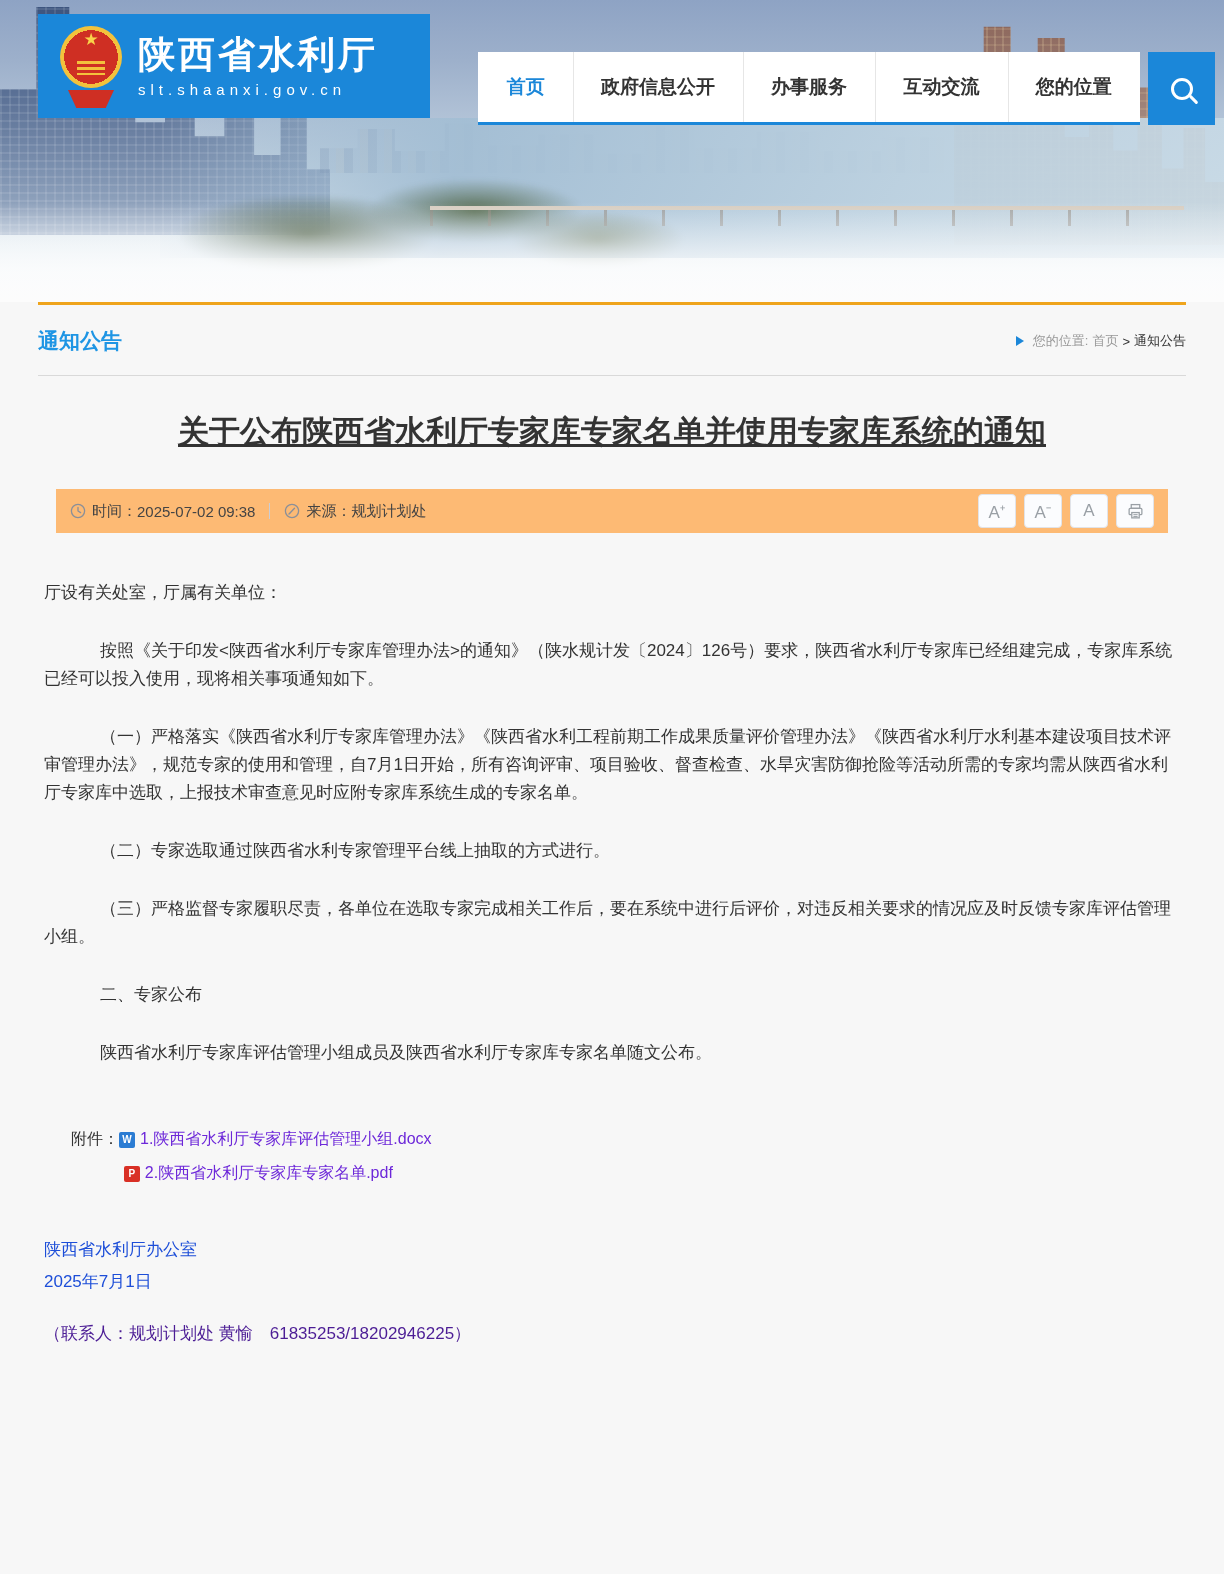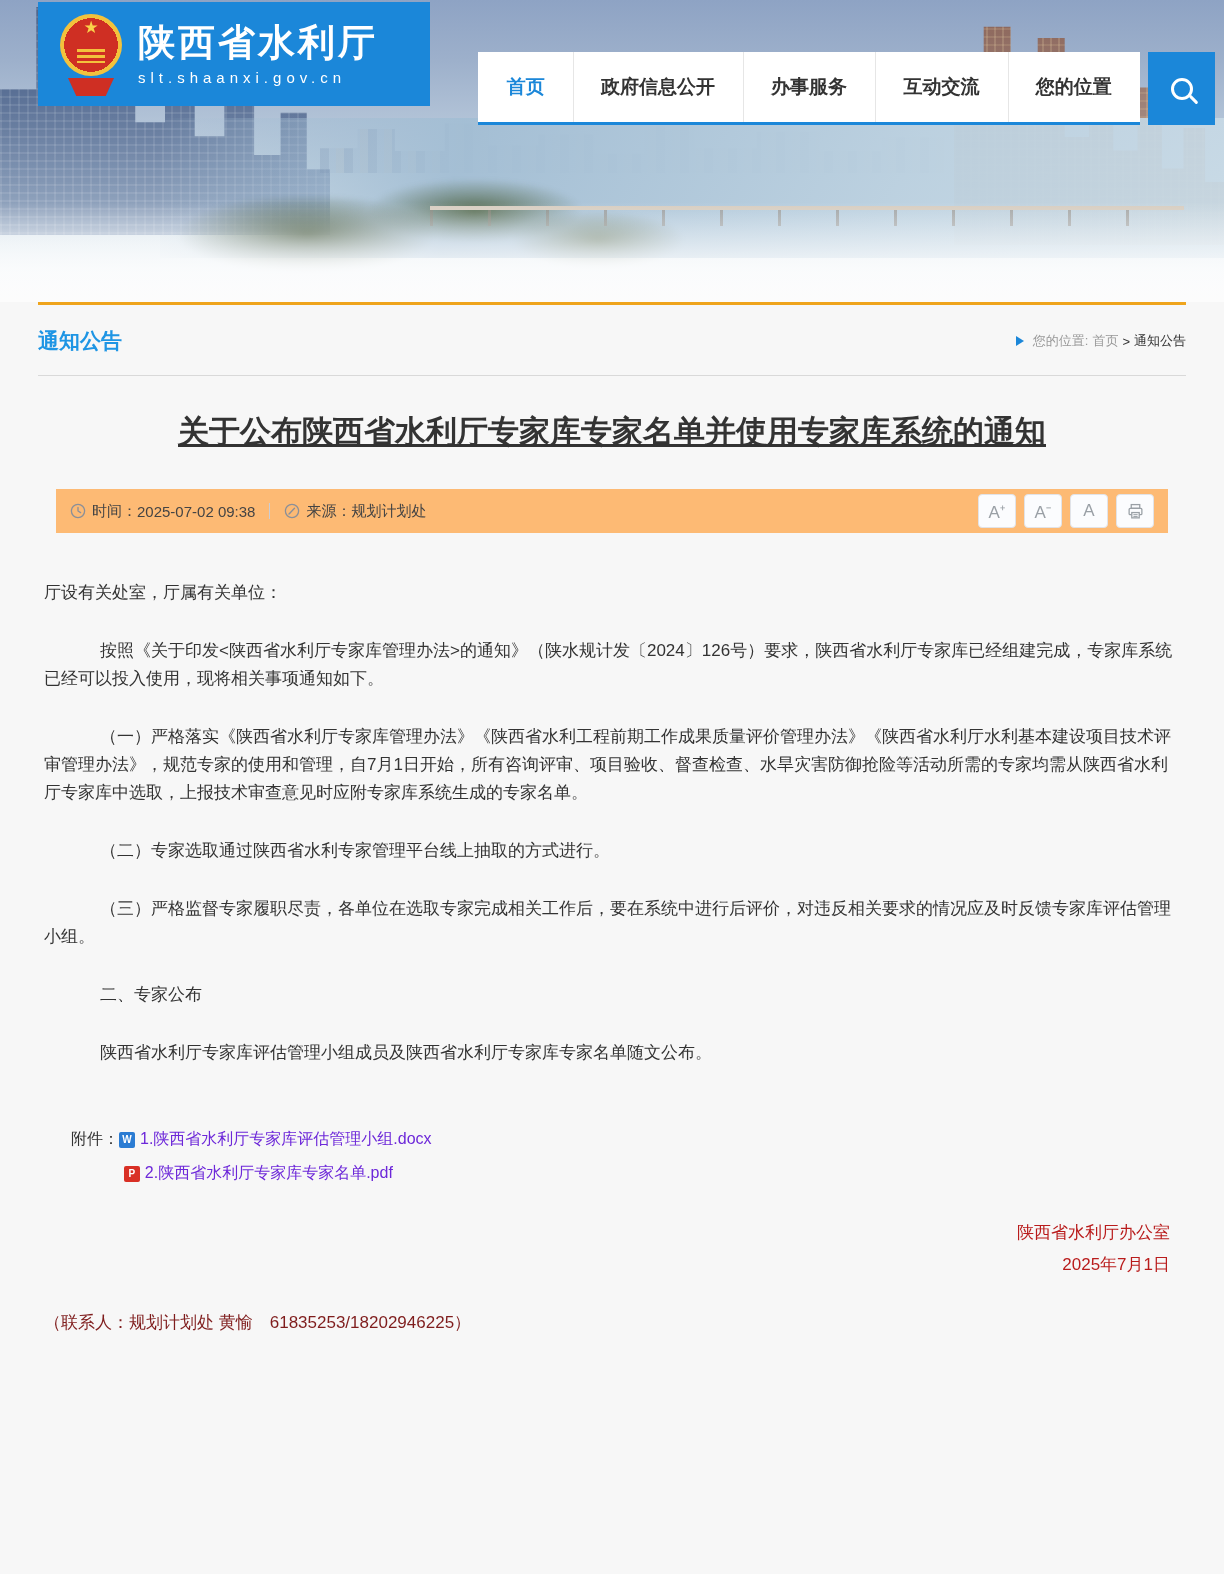--- a/index.html
+++ b/index.html
@@ -33,21 +33,21 @@
       radial-gradient(ellipse 180px 55px at 28% 60%, rgba(58,78,48,.95), rgba(58,78,48,0) 72%),
       radial-gradient(ellipse 150px 45px at 58% 40%, rgba(74,94,58,.85), rgba(74,94,58,0) 72%),
       radial-gradient(ellipse 120px 40px at 80% 65%, rgba(88,104,70,.7), rgba(88,104,70,0) 72%); }
   .bridge { position:absolute; top:206px; left:430px; right:40px; height:4px; background:#d7cdc0; }
   .bridge::before { content:''; position:absolute; top:4px; left:0; right:0; height:16px;
     background:repeating-linear-gradient(90deg, rgba(140,130,120,.55) 0 3px, rgba(0,0,0,0) 3px 58px); }
   .fog { position:absolute; left:0; right:0; bottom:0; height:100px;
     background:linear-gradient(180deg, rgba(251,252,253,0), rgba(251,252,253,.92) 70%, #fcfcfc 100%); }
 
   
-  .logo-box { position:absolute; left:38px; top:2px; width:392px; height:104px; background:#1b87d9;
+  .logo-box { position:absolute; left:38px; top:14px; width:392px; height:104px; background:#1b87d9;
     display:flex; align-items:center; padding-left:20px; cursor:pointer; }
   .emblem { position:relative; width:66px; height:84px; flex:0 0 auto; }
   .emblem-disc { position:absolute; top:2px; left:2px; width:62px; height:62px; border-radius:50%;
     background:radial-gradient(circle, #cf2f23 0 61%, #f3c23c 61% 78%, #dba32e 78% 100%); overflow:hidden; }
   .emblem-disc::before { content:'★'; position:absolute; top:5px; left:50%; transform:translateX(-50%);
     color:#f9d34a; font-size:17px; line-height:1; }
   .emblem-disc::after { content:''; position:absolute; bottom:13px; left:50%; transform:translateX(-50%);
     width:28px; height:14px;
     background:repeating-linear-gradient(180deg,#f3c23c 0 3px, rgba(0,0,0,0) 3px 6px); }
   .emblem-ribbon { position:absolute; bottom:0; left:50%; transform:translateX(-50%);
@@ -99,22 +99,22 @@
 
   .attachments { margin-top:62px; font-size:16px; color:#333; }
   .att-row { display:flex; align-items:center; margin-bottom:13px;margin-left:27px; }
   .att-row.second { padding-left:3.3em; }
   .att-label { color:#333; }
   .fi { width:16px; height:16px; border-radius:2px; margin-right:5px; display:inline-flex;
     align-items:center; justify-content:center; font-size:10px; font-weight:bold; color:#fff; flex:0 0 auto; }
   .fi.doc { background:#2b7cd3; } .fi.pdf { background:#d93025; }
   .att-link { color:#6d28d9; text-decoration:none; cursor:pointer; }
 
-  .signature { margin-top:33px; text-align:right; font-size:17px; color:#b91c1c; line-height:32px; padding-right:10px; }
-  .contact { margin-top:30px; font-size:17px; color:#7f1d1d; padding:0 0 36px; }
+  .signature { margin-top:50px; text-align:left; font-size:17px; color:#1d4ed8; line-height:32px; padding-right:10px; }
+  .contact { margin-top:24px; font-size:17px; color:#4c1d95; padding:0 0 36px; }
 </style>
 </head>
 <body>
 
 <div class="page">
 
   <header class="banner">
     <div class="photo">
       <div class="bld bld-left"></div>
       <div class="bld bld-right"></div>

